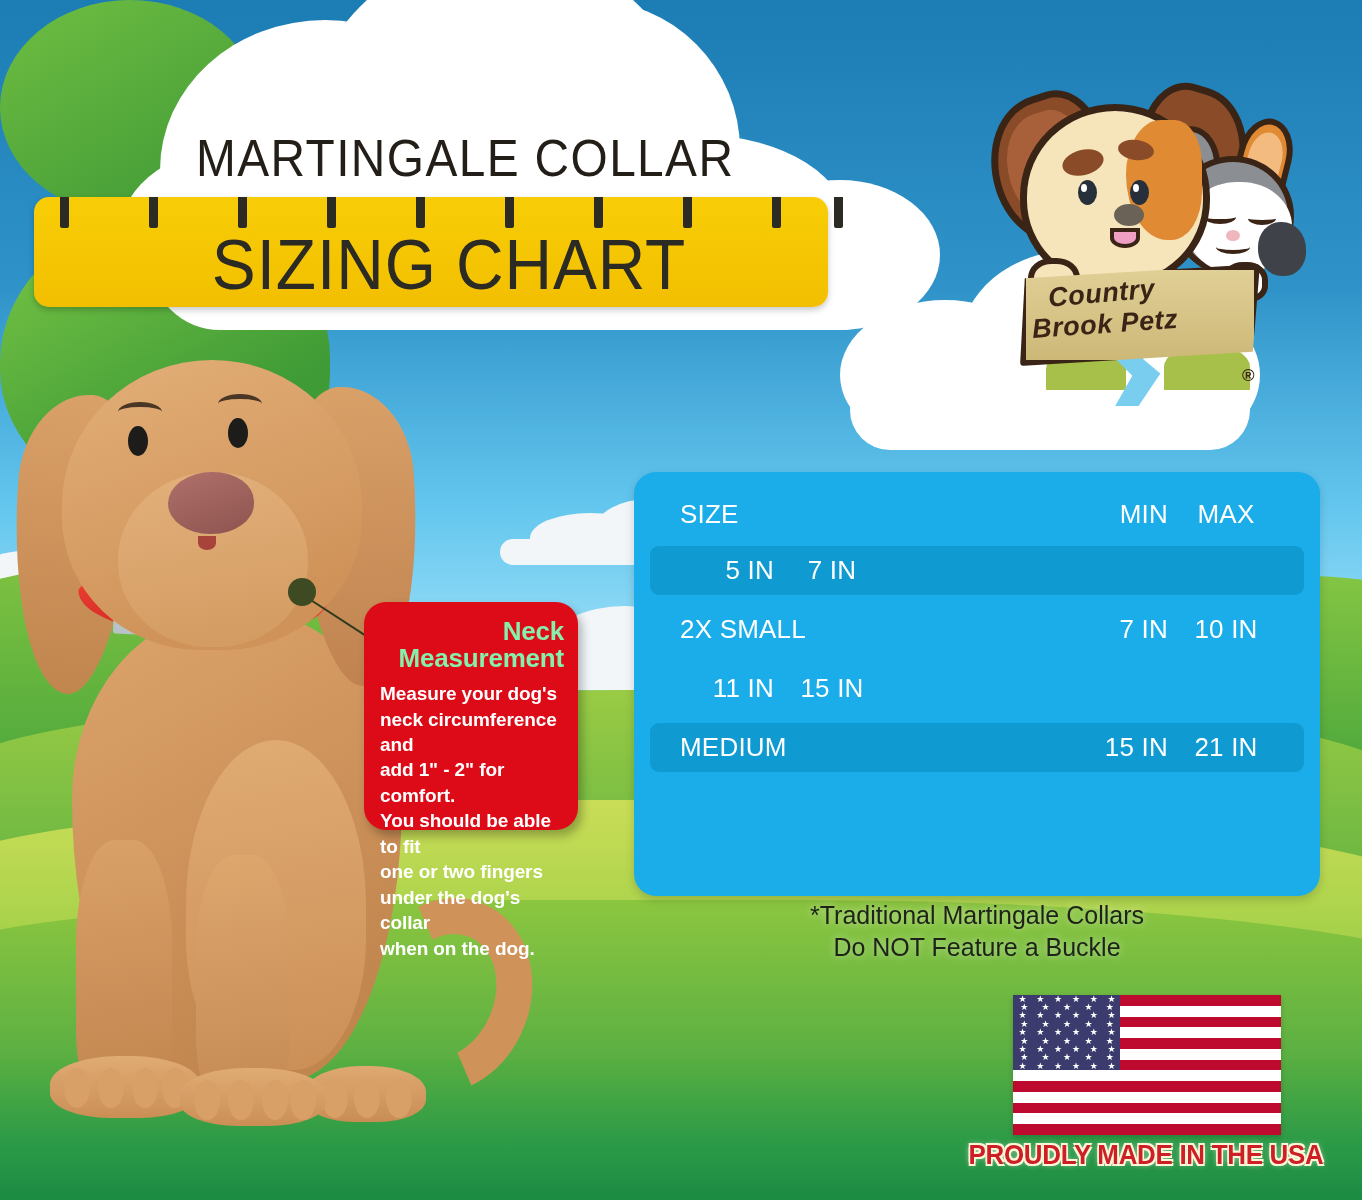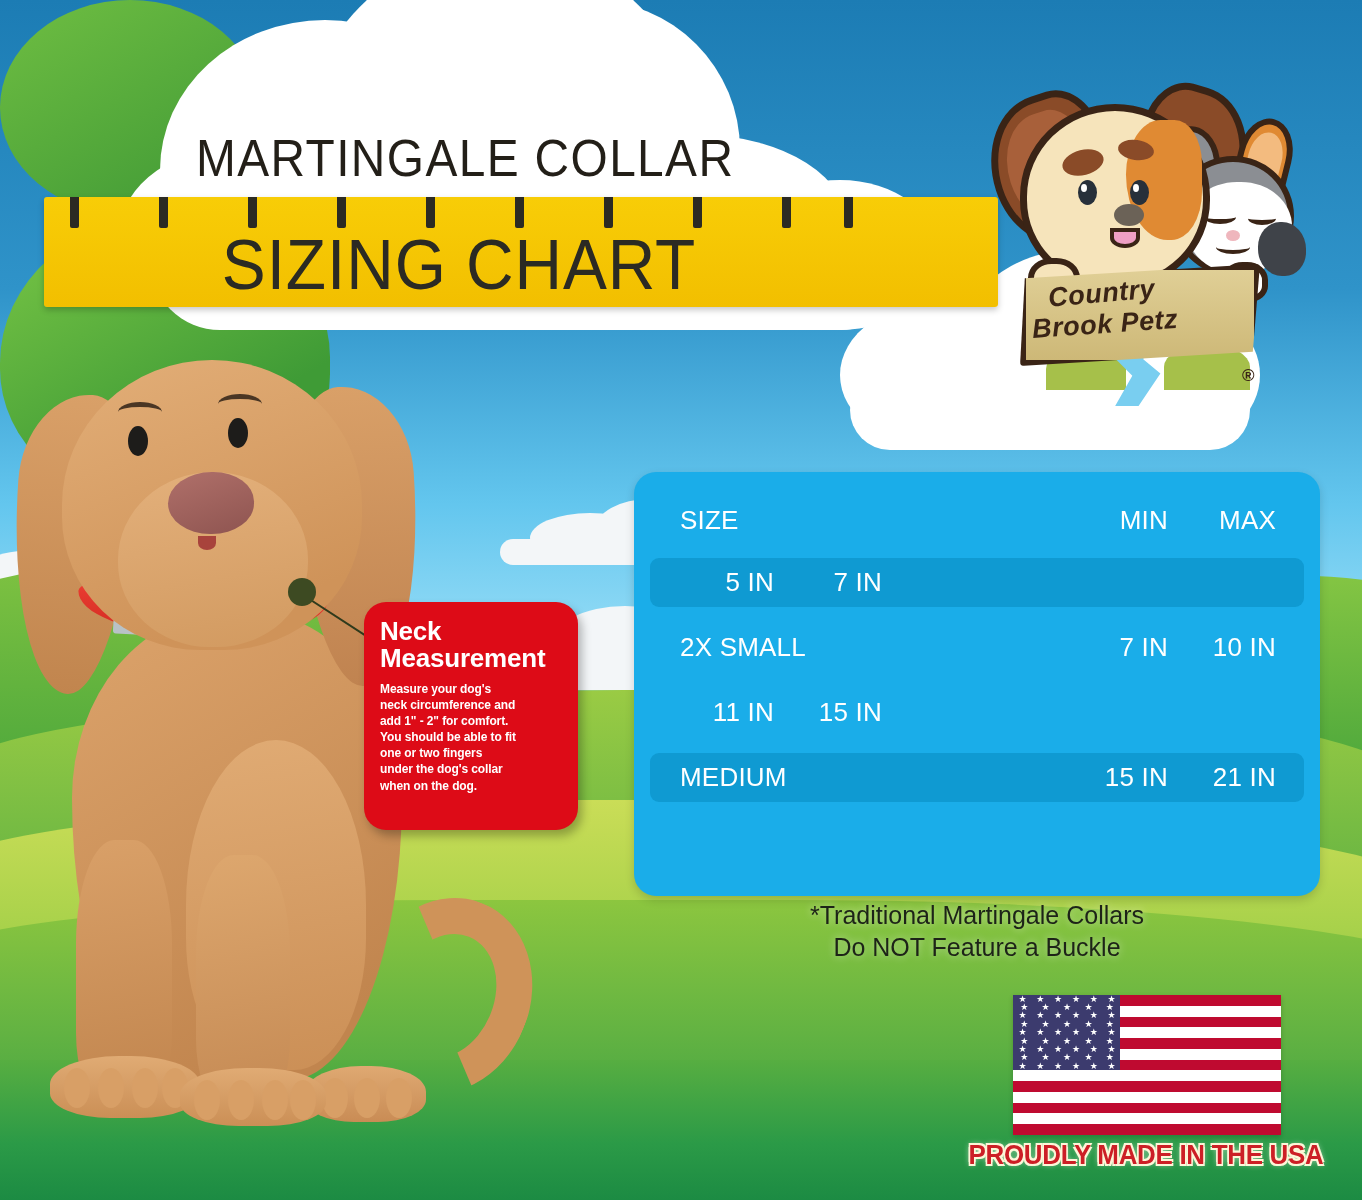--- a/index.html
+++ b/index.html
@@ -82,23 +82,23 @@
     position: absolute; left: 196px; top: 128px;
     font-size: 52px; letter-spacing: 1.5px; font-weight: 400;
     color: #231f18;
     font-family: "Liberation Sans", sans-serif;
     transform: scaleX(0.92); transform-origin: left center;
     text-shadow: 0 0 10px rgba(255,255,255,.95), 0 0 18px rgba(255,255,255,.8);
     white-space: nowrap;
   }
 
   #rulerBar {
-    position: absolute; left: 44px; top: 197px; width: 954px; height: 110px;
+    position: absolute; left: 34px; top: 197px; width: 794px; height: 110px;
     background: linear-gradient(180deg,#f8cd07 0%,#f2bf00 100%);
-    border-radius: 3px;
+    border-radius: 15px;
     box-shadow: 0 3px 6px rgba(0,0,0,.22);
   }
   .tick {
     position: absolute; top: 0; width: 9px; height: 31px;
     background: #2b2a23; border-radius: 0 0 2px 2px;
   }
   #titleMain {
     position: absolute; left: 0; top: 28px; width: 830px;
     text-align: center;
     font-size: 70px; font-weight: 400; letter-spacing: 1px;
@@ -200,45 +200,46 @@
     position: absolute; left: 300px; top: 592px; width: 92px; height: 2px;
     background: #2f3a1c; transform: rotate(33deg); transform-origin: left center;
   }
   #callout {
     position: absolute; left: 364px; top: 602px; width: 214px; height: 228px;
     background: #dd0b17; border-radius: 22px;
     box-shadow: 4px 6px 10px rgba(0,0,0,.28);
     padding: 16px 14px 10px 16px;
   }
   #calloutTitle {
-    font-size: 26px; font-weight: 700; color: #ffffff; line-height: 1.04;
+    font-size: 26px; font-weight: 700; color: #86efac; line-height: 1.04;
     letter-spacing: -0.2px;
+    text-align: right;
   }
   #calloutBody {
-    margin-top: 9px; font-size: 12px; font-weight: 700; color: #ffffff;
+    margin-top: 9px; font-size: 19px; font-weight: 700; color: #ffffff;
     line-height: 1.34; letter-spacing: -0.1px;
     white-space: pre-line;
   }
 
   
   #tablePanel {
     position: absolute; left: 634px; top: 472px; width: 686px; height: 424px;
     background: #1aade9; border-radius: 22px;
     box-shadow: 0 4px 10px rgba(0,0,0,.16);
     padding: 10px 0 0 0;
   }
   .trow {
-    position: relative; height: 49px; margin: 16px 16px;
+    position: relative; height: 49px; margin: 10px 16px;
     display: flex; align-items: center; border-radius: 9px;
   }
   .trow.alt { background: #0f9ad2; }
   .thead { height: 44px; }
   .c-size { flex: 1 1 auto; padding-left: 30px; }
   .c-min  { width: 132px; text-align: right; padding-right: 8px; }
-  .c-max  { width: 128px; text-align: right; padding-right: 28px; }
+  .c-max  { width: 128px; text-align: center; padding-right: 28px; }
   .thead .c-size, .thead .c-min, .thead .c-max {
     color: #f5e32b; font-size: 24px; font-weight: 400; letter-spacing: 0.4px;
   }
   .trow .c-size, .trow .c-min, .trow .c-max {
     color: #ffffff; font-size: 26px; font-weight: 400; letter-spacing: 0.2px;
   }
 
   #footnote {
     position: absolute; left: 634px; top: 900px; width: 686px;
     text-align: center;

